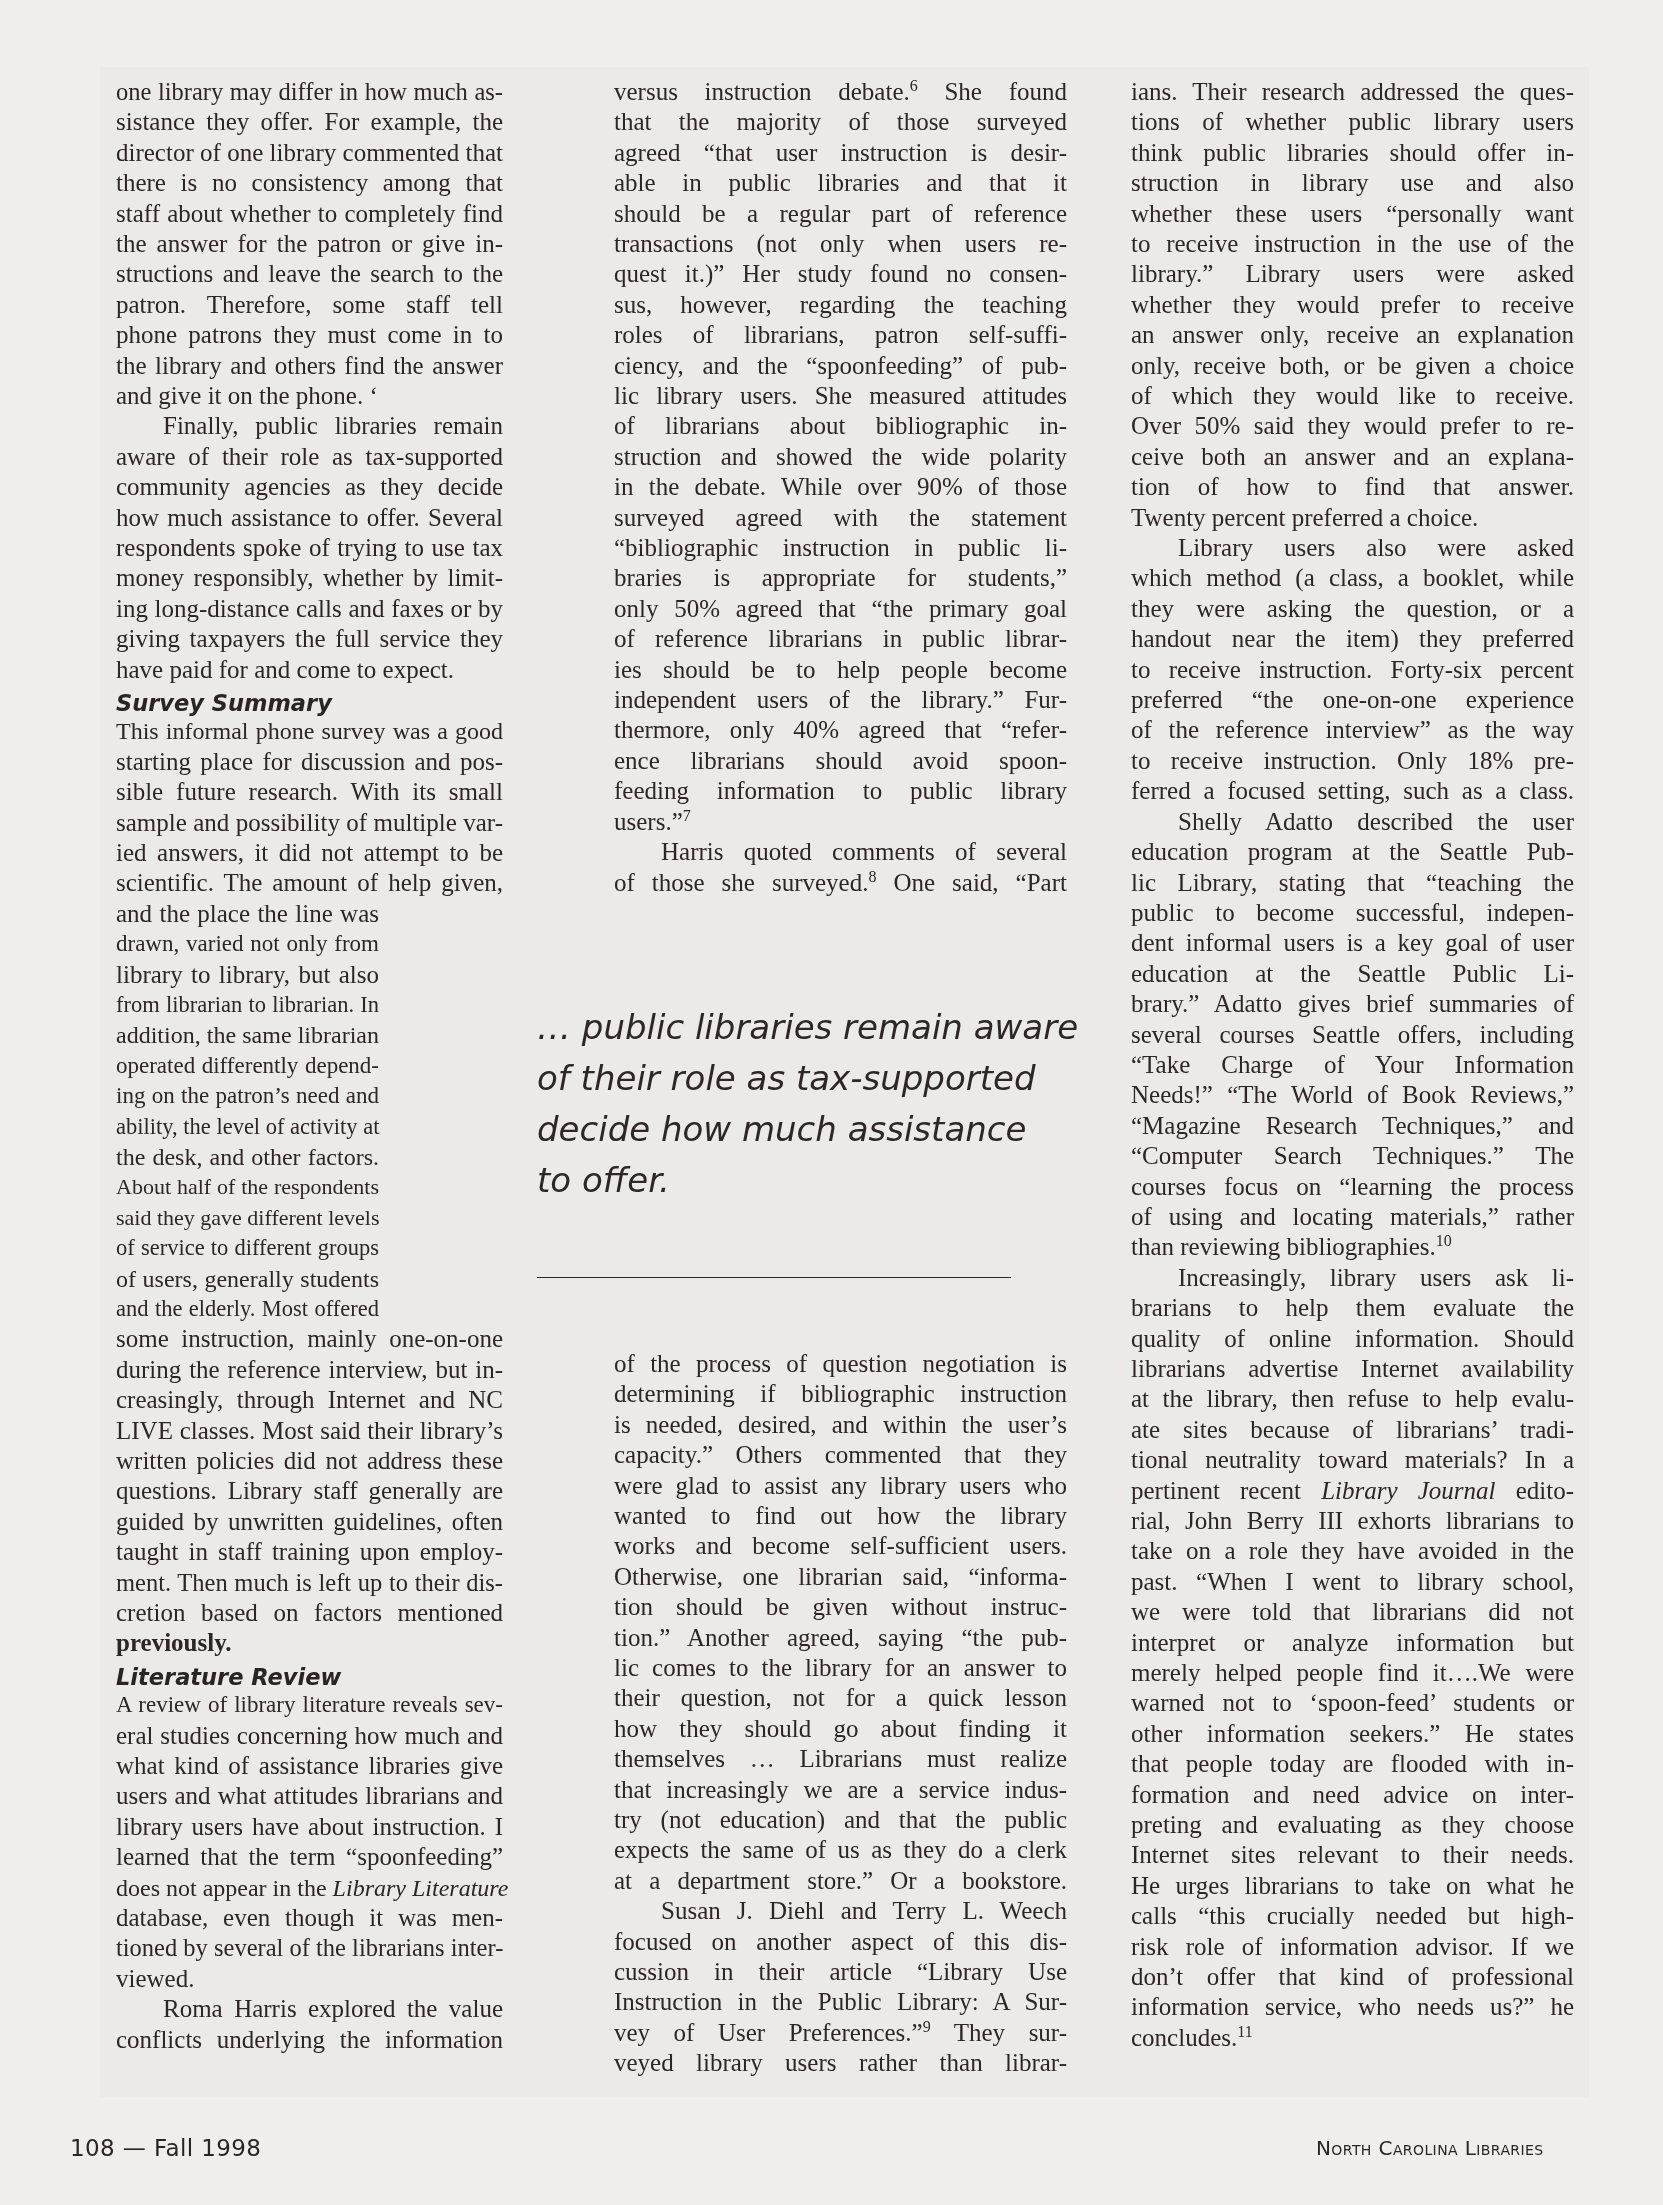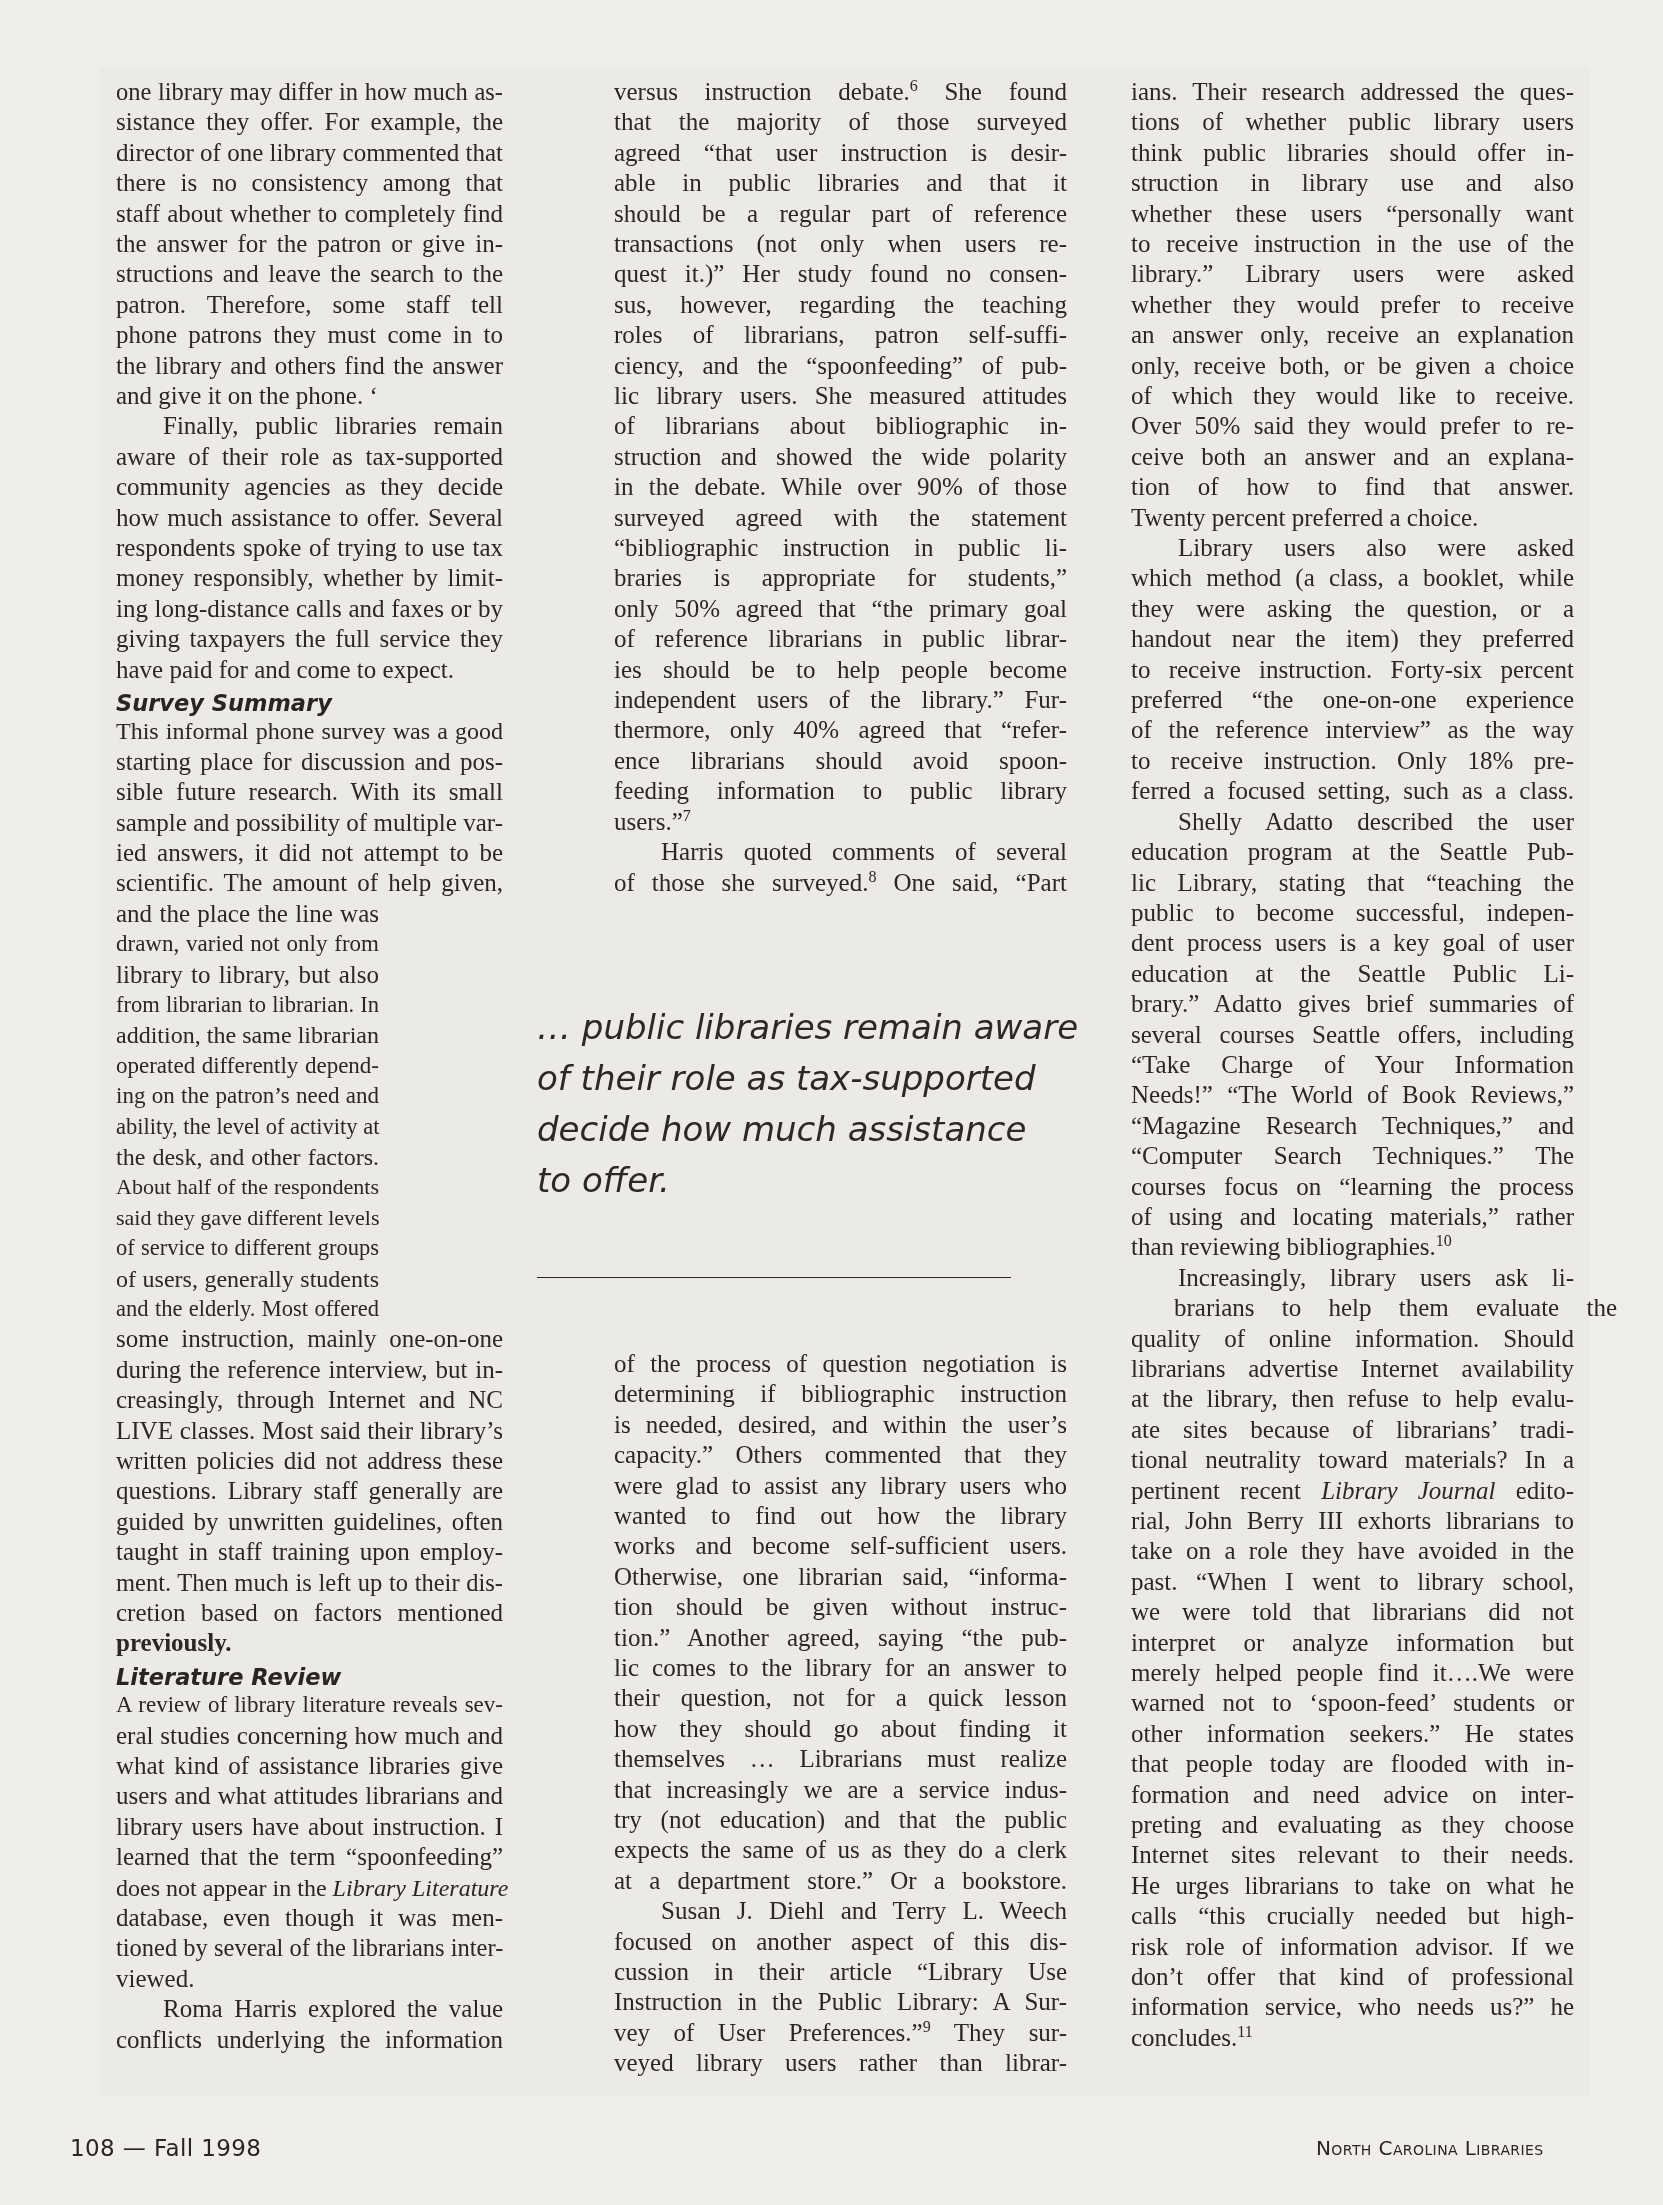--- a/index.html
+++ b/index.html
@@ -200,33 +200,33 @@
     <div class="line" style="top: 547px; width: 443px; display: block;"><span>handout near the item) they preferred</span></div>
     <div class="line" style="top: 578px; width: 443px; display: block;"><span>to receive instruction. Forty-six percent</span></div>
     <div class="line" style="top: 608px; width: 443px; display: block;"><span>preferred “the one-on-one experience</span></div>
     <div class="line" style="top: 638px; width: 443px; display: block; font-family: Liberation Serif, serif;"><span>of the reference interview” as the way</span></div>
     <div class="line" style="top: 669px; width: 443px; display: block;"><span>to receive instruction. Only 18% pre-</span></div>
     <div class="line" style="top: 699px; width: 443px; display: block;"><span>ferred a focused setting, such as a class.</span></div>
     <div class="line indent" style="top: 730px; width: 443px; display: block;"><span>Shelly Adatto described the user</span></div>
     <div class="line" style="top: 760px; width: 443px; display: block;"><span>education program at the Seattle Pub-</span></div>
     <div class="line" style="top: 791px; width: 443px; display: block;"><span>lic Library, stating that “teaching the</span></div>
     <div class="line" style="top: 821px; width: 443px; display: block;"><span>public to become successful, indepen-</span></div>
-    <div class="line" style="top: 851px; width: 443px; display: block;"><span>dent process users is a key goal of user</span></div>
+    <div class="line" style="top: 851px; width: 443px; display: block;"><span>dent informal users is a key goal of user</span></div>
     <div class="line" style="top: 882px; width: 443px; display: block;"><span>education at the Seattle Public Li-</span></div>
     <div class="line" style="top: 912px; width: 443px; display: block;"><span>brary.” Adatto gives brief summaries of</span></div>
     <div class="line" style="top: 943px; width: 443px; display: block;"><span>several courses Seattle offers, including</span></div>
     <div class="line" style="top: 973px; width: 443px; display: block;"><span>“Take Charge of Your Information</span></div>
     <div class="line" style="top: 1003px; width: 443px; display: block;"><span>Needs!” “The World of Book Reviews,”</span></div>
     <div class="line" style="top: 1034px; width: 443px; display: block;"><span>“Magazine Research Techniques,” and</span></div>
     <div class="line" style="top: 1064px; width: 443px; display: block;"><span>“Computer Search Techniques.” The</span></div>
     <div class="line" style="top: 1095px; width: 443px; display: block;"><span>courses focus on “learning the process</span></div>
     <div class="line" style="top: 1125px; width: 443px; display: block;"><span>of using and locating materials,” rather</span></div>
     <div class="line last" style="top: 1155px; width: 443px; display: block;"><span>than reviewing bibliographies.</span><sup>10</sup></div>
     <div class="line indent" style="top: 1186px; width: 443px; display: block;"><span>Increasingly, library users ask li-</span></div>
-    <div class="line" style="top: 1216px; width: 443px; display: block; margin-left: 43px;"><span>brarians to help them evaluate the</span></div>
+    <div class="line" style="top: 1216px; width: 443px; display: block;"><span>brarians to help them evaluate the</span></div>
     <div class="line" style="top: 1247px; width: 443px; display: block;"><span>quality of online information. Should</span></div>
     <div class="line" style="top: 1277px; width: 443px; display: block;"><span>librarians advertise Internet availability</span></div>
     <div class="line" style="top: 1307px; width: 443px; display: block;"><span>at the library, then refuse to help evalu-</span></div>
     <div class="line" style="top: 1338px; width: 443px; display: block;"><span>ate sites because of librarians’ tradi-</span></div>
     <div class="line" style="top: 1368px; width: 443px; display: block;"><span>tional neutrality toward materials? In a</span></div>
     <div class="line" style="top: 1399px; width: 443px; display: block;"><span>pertinent recent </span><i>Library Journal</i><span> edito-</span></div>
     <div class="line" style="top: 1429px; width: 443px; display: block;"><span>rial, John Berry III exhorts librarians to</span></div>
     <div class="line" style="top: 1459px; width: 443px; display: block;"><span>take on a role they have avoided in the</span></div>
     <div class="line" style="top: 1490px; width: 443px; display: block;"><span>past. “When I went to library school,</span></div>
     <div class="line" style="top: 1520px; width: 443px; display: block;"><span>we were told that librarians did not</span></div>

